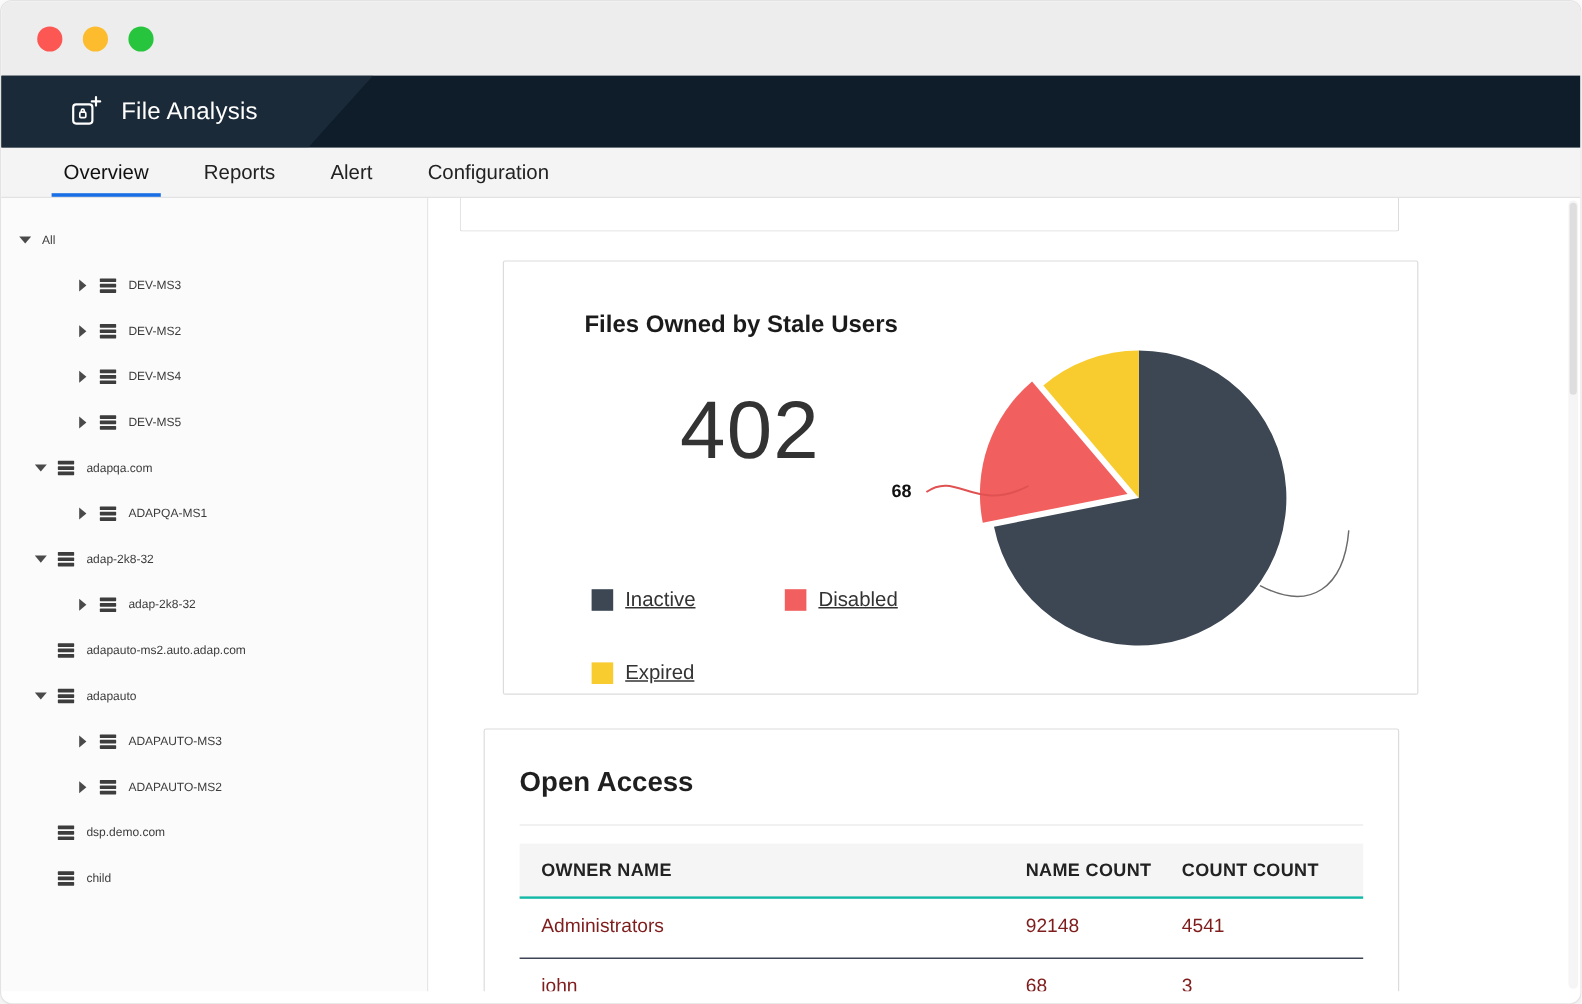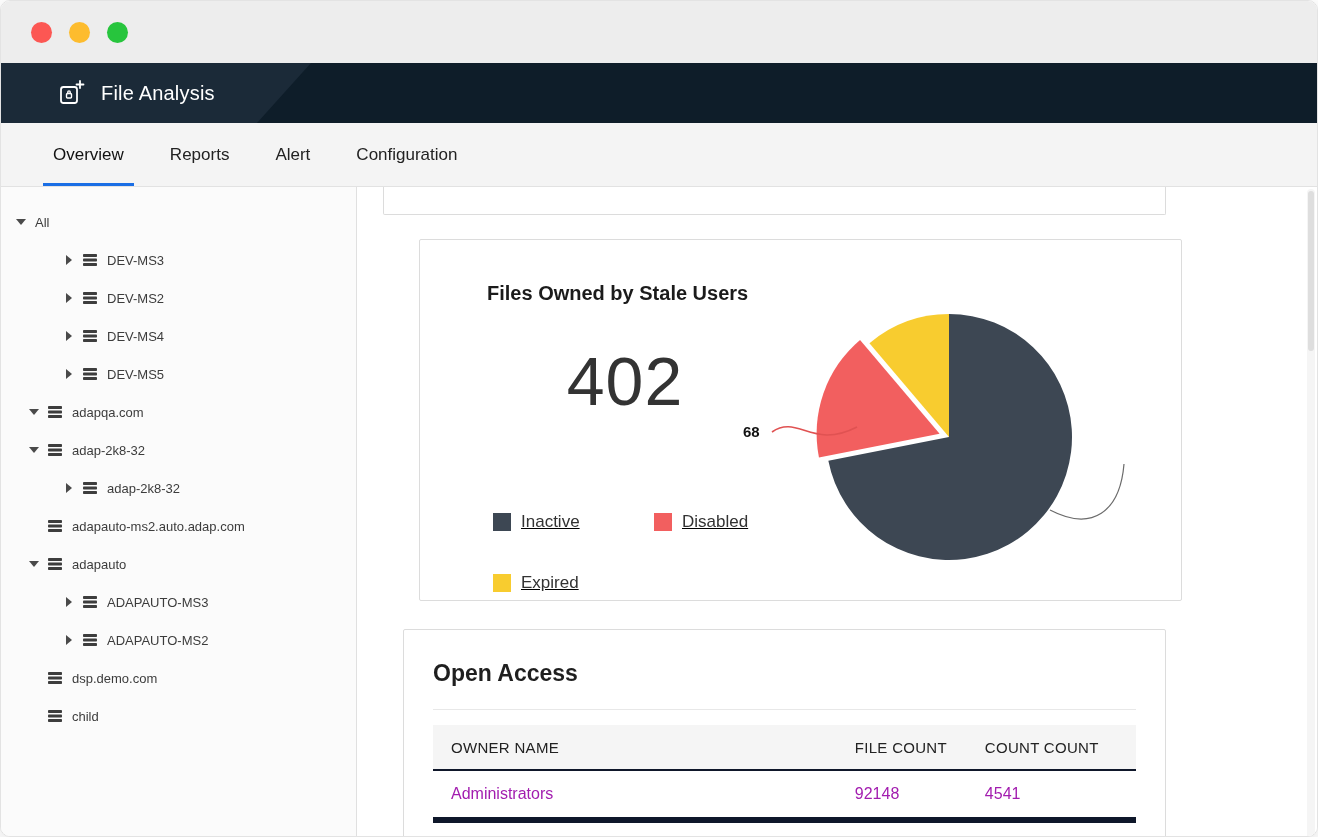--- a/index.html
+++ b/index.html
@@ -15,28 +15,28 @@
   .light.red{ background:#fc5753; }
   .light.yellow{ background:#fdbc2e; }
   .light.green{ background:#27c53d; }
   
   .appbar{ position:relative; height:60px; background:#0e1d29; display:flex; align-items:center;padding-left:26px; }
   .appbar-slant{ position:absolute; left:0; top:0; height:100%; width:310px;
     background:#1b2a38; clip-path:polygon(0 0,310px 0,256px 100%,0 100%); }
   .app-icon{ position:relative; margin-left:30px; width:30px; height:30px; display:inline-flex; align-items:center; justify-content:center; }
   .app-title{ position:relative; margin-left:14px; color:#ffffff; font-size:20px; font-weight:400; letter-spacing:.2px; }
   
-  .tabs{ height:64px; background:#f4f4f4; border-bottom:1px solid #e2e2e2; display:flex; align-items:stretch; padding-left:42px; }
+  .tabs{ height:42px; background:#f4f4f4; border-bottom:1px solid #e2e2e2; display:flex; align-items:stretch; padding-left:42px; }
   .tab{ display:inline-flex; align-items:center; padding:3px 10px 0 10px; margin-right:26px;
         font-size:17px; color:#222; cursor:pointer; border-bottom:3px solid transparent; }
   .tab.active{ border-bottom-color:#1a6ee5; color:#111; }
   
   .content{ position:relative; display:flex; height:661px; }
   .sidebar{ width:356px; background:#fbfbfb; border-right:1px solid #e0e0e0; padding-top:16px; overflow:hidden; }
-  .tree-item{ display:flex; align-items:center; height:38px; cursor:pointer; color:#3c3c3c; font-size:13px; }
+  .tree-item{ display:flex; align-items:center; height:38px; cursor:pointer; color:#3c3c3c; font-size:10px; }
   .tree-item .tree-label{ margin-left:10px; white-space:nowrap; }
   .lvl0{ padding-left:14px; }
   .lvl1{ padding-left:27px; }
   .lvl2{ padding-left:62px; }
   .caret{ width:12px; display:inline-flex; justify-content:center; }
   .caret.down::before{ content:""; border-left:5px solid transparent; border-right:5px solid transparent; border-top:6px solid #4a4a4a; }
   .caret.right::before{ content:""; border-top:5px solid transparent; border-bottom:5px solid transparent; border-left:6px solid #4a4a4a; }
   .caret.none{ }
   .server-icon{ margin-left:8px; width:14px; height:14px; display:inline-flex; }
   .server-icon svg{ width:14px; height:14px; fill:#3d3d3d; }
@@ -62,23 +62,23 @@
   .legend-swatch{ width:18px; height:18px; display:inline-block; }
   .sw-inactive{ background:#3d4753; }
   .sw-disabled{ background:#f25f5f; }
   .sw-expired{ background:#f8cc2f; }
   .legend-label{ font-size:17px; color:#333; }
   
   .open-card{ position:absolute; left:46px; top:442px; width:763px; height:400px; padding:0 29px; }
   .open-card h2{ padding-top:30px; font-size:23px; font-weight:700; color:#1f1f1f; }
   .open-divider{ margin-top:22px; border-top:1px solid #e8e8e8; }
   .oa-table{ width:100%; margin-top:15px; border-collapse:collapse; table-layout:fixed; }
-  .oa-table th{ background:#f5f5f5; height:45px; text-align:left; font-size:15px; font-weight:400;
-                color:#222; letter-spacing:.3px; border-bottom:2px solid #0f172a; cursor:pointer; }
-  .oa-table td{ height:50px; font-size:16px; color:#a21caf; border-bottom:6px solid #0f172a; }
+  .oa-table th{ background:#f5f5f5; height:45px; text-align:left; font-size:15px; font-weight:700;
+                color:#222; letter-spacing:.3px; border-bottom:2px solid #14b8a6; cursor:pointer; }
+  .oa-table td{ height:50px; font-size:16px; color:#7f1d1d; border-bottom:1px solid #0f172a; }
   .oa-table th:first-child, .oa-table td:first-child{ padding-left:18px; }
   .col-owner{ width:60%; } .col-files{ width:18.5%; } .col-folders{ width:21.5%; }
   
   .v-scroll-track{ position:absolute; right:2px; top:2px; bottom:2px; width:8px; background:#f5f5f5; border-radius:4px; }
   .v-scroll-thumb{ position:absolute; top:2px; left:1px; width:6px; height:160px; background:#dedede; border-radius:3px; }
 </style>
 </head>
 <body>
 
 <div class="window">
@@ -180,20 +180,31 @@
         <span class="server-icon">
             <svg viewBox="0 0 14 14">
               <rect y="1" width="14" height="3.1" rx="0.8"></rect>
               <rect y="5.5" width="14" height="3.1" rx="0.8"></rect>
               <rect y="10" width="14" height="3.1" rx="0.8"></rect>
             </svg>
           </span>
         <span class="tree-label">adapqa.com</span>
       </div>
 
+      <div class="tree-item lvl2">
+        <span class="caret right"></span>
+        <span class="server-icon">
+            <svg viewBox="0 0 14 14">
+              <rect y="1" width="14" height="3.1" rx="0.8"></rect>
+              <rect y="5.5" width="14" height="3.1" rx="0.8"></rect>
+              <rect y="10" width="14" height="3.1" rx="0.8"></rect>
+            </svg>
+          </span>
+        <span class="tree-label">ADAPQA-MS1</span>
+      </div>
 
       <div class="tree-item lvl1">
         <span class="caret down"></span>
         <span class="server-icon">
             <svg viewBox="0 0 14 14">
               <rect y="1" width="14" height="3.1" rx="0.8"></rect>
               <rect y="5.5" width="14" height="3.1" rx="0.8"></rect>
               <rect y="10" width="14" height="3.1" rx="0.8"></rect>
             </svg>
           </span>
@@ -325,21 +336,21 @@
         <div class="open-divider"></div>
         <table class="oa-table">
           <colgroup>
               <col class="col-owner">
               <col class="col-files">
               <col class="col-folders">
             </colgroup>
           <thead>
             <tr>
               <th>OWNER NAME</th>
-              <th>FILE COUNT</th>
+              <th>NAME COUNT</th>
               <th>COUNT COUNT</th>
             </tr>
           </thead>
           <tbody>
             <tr>
               <td>Administrators</td>
               <td>92148</td>
               <td>4541</td>
             </tr>
             <tr>

